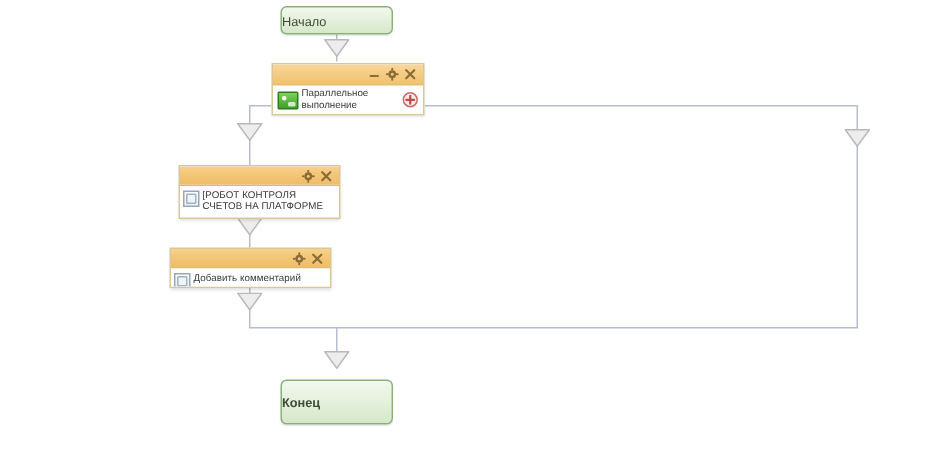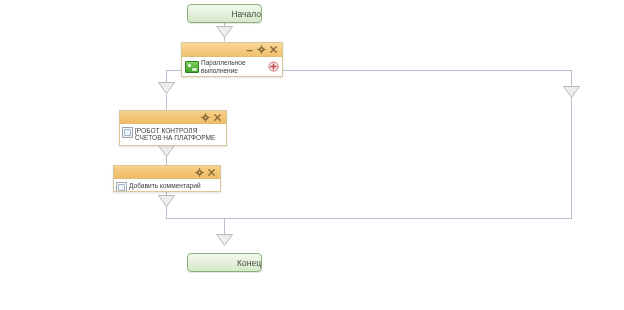--- a/index.html
+++ b/index.html
@@ -34,21 +34,21 @@
 
   
   .terminator {
     position: absolute;
     box-sizing: border-box;
     border: 1px solid #8bb07a;
     border-radius: 4px;
     background: linear-gradient(to bottom, #f2f8ee 0%, #e4f0dc 50%, #d6e8ca 100%);
     display: flex;
     align-items: center;
-    justify-content: flex-end;
+    justify-content: flex-start;
     font-size: 8.5px;
     color: #3f4a38;
     box-shadow: 0 1px 1px rgba(0,0,0,0.10);
   }
 
   
   .node {
     position: absolute;
     box-sizing: border-box;
     border: 1px solid #d8c79a;
@@ -339,17 +339,17 @@
       </span>
     </div>
     <div class="node-body">
       <span class="node-icon-box">
         <span class="node-icon-inner"></span>
       </span>
       <span class="node-title">Добавить комментарий</span>
     </div>
   </div>
 
-  <div class="terminator" style="left:187px; top:253px; width:75px; height:19px;">
+  <div class="terminator" style="left:187px; top:253px; width:75px; height:30px;font-weight:bold;">
     <span>Конец</span>
   </div>
 
 </div>
 
 </body></html>

